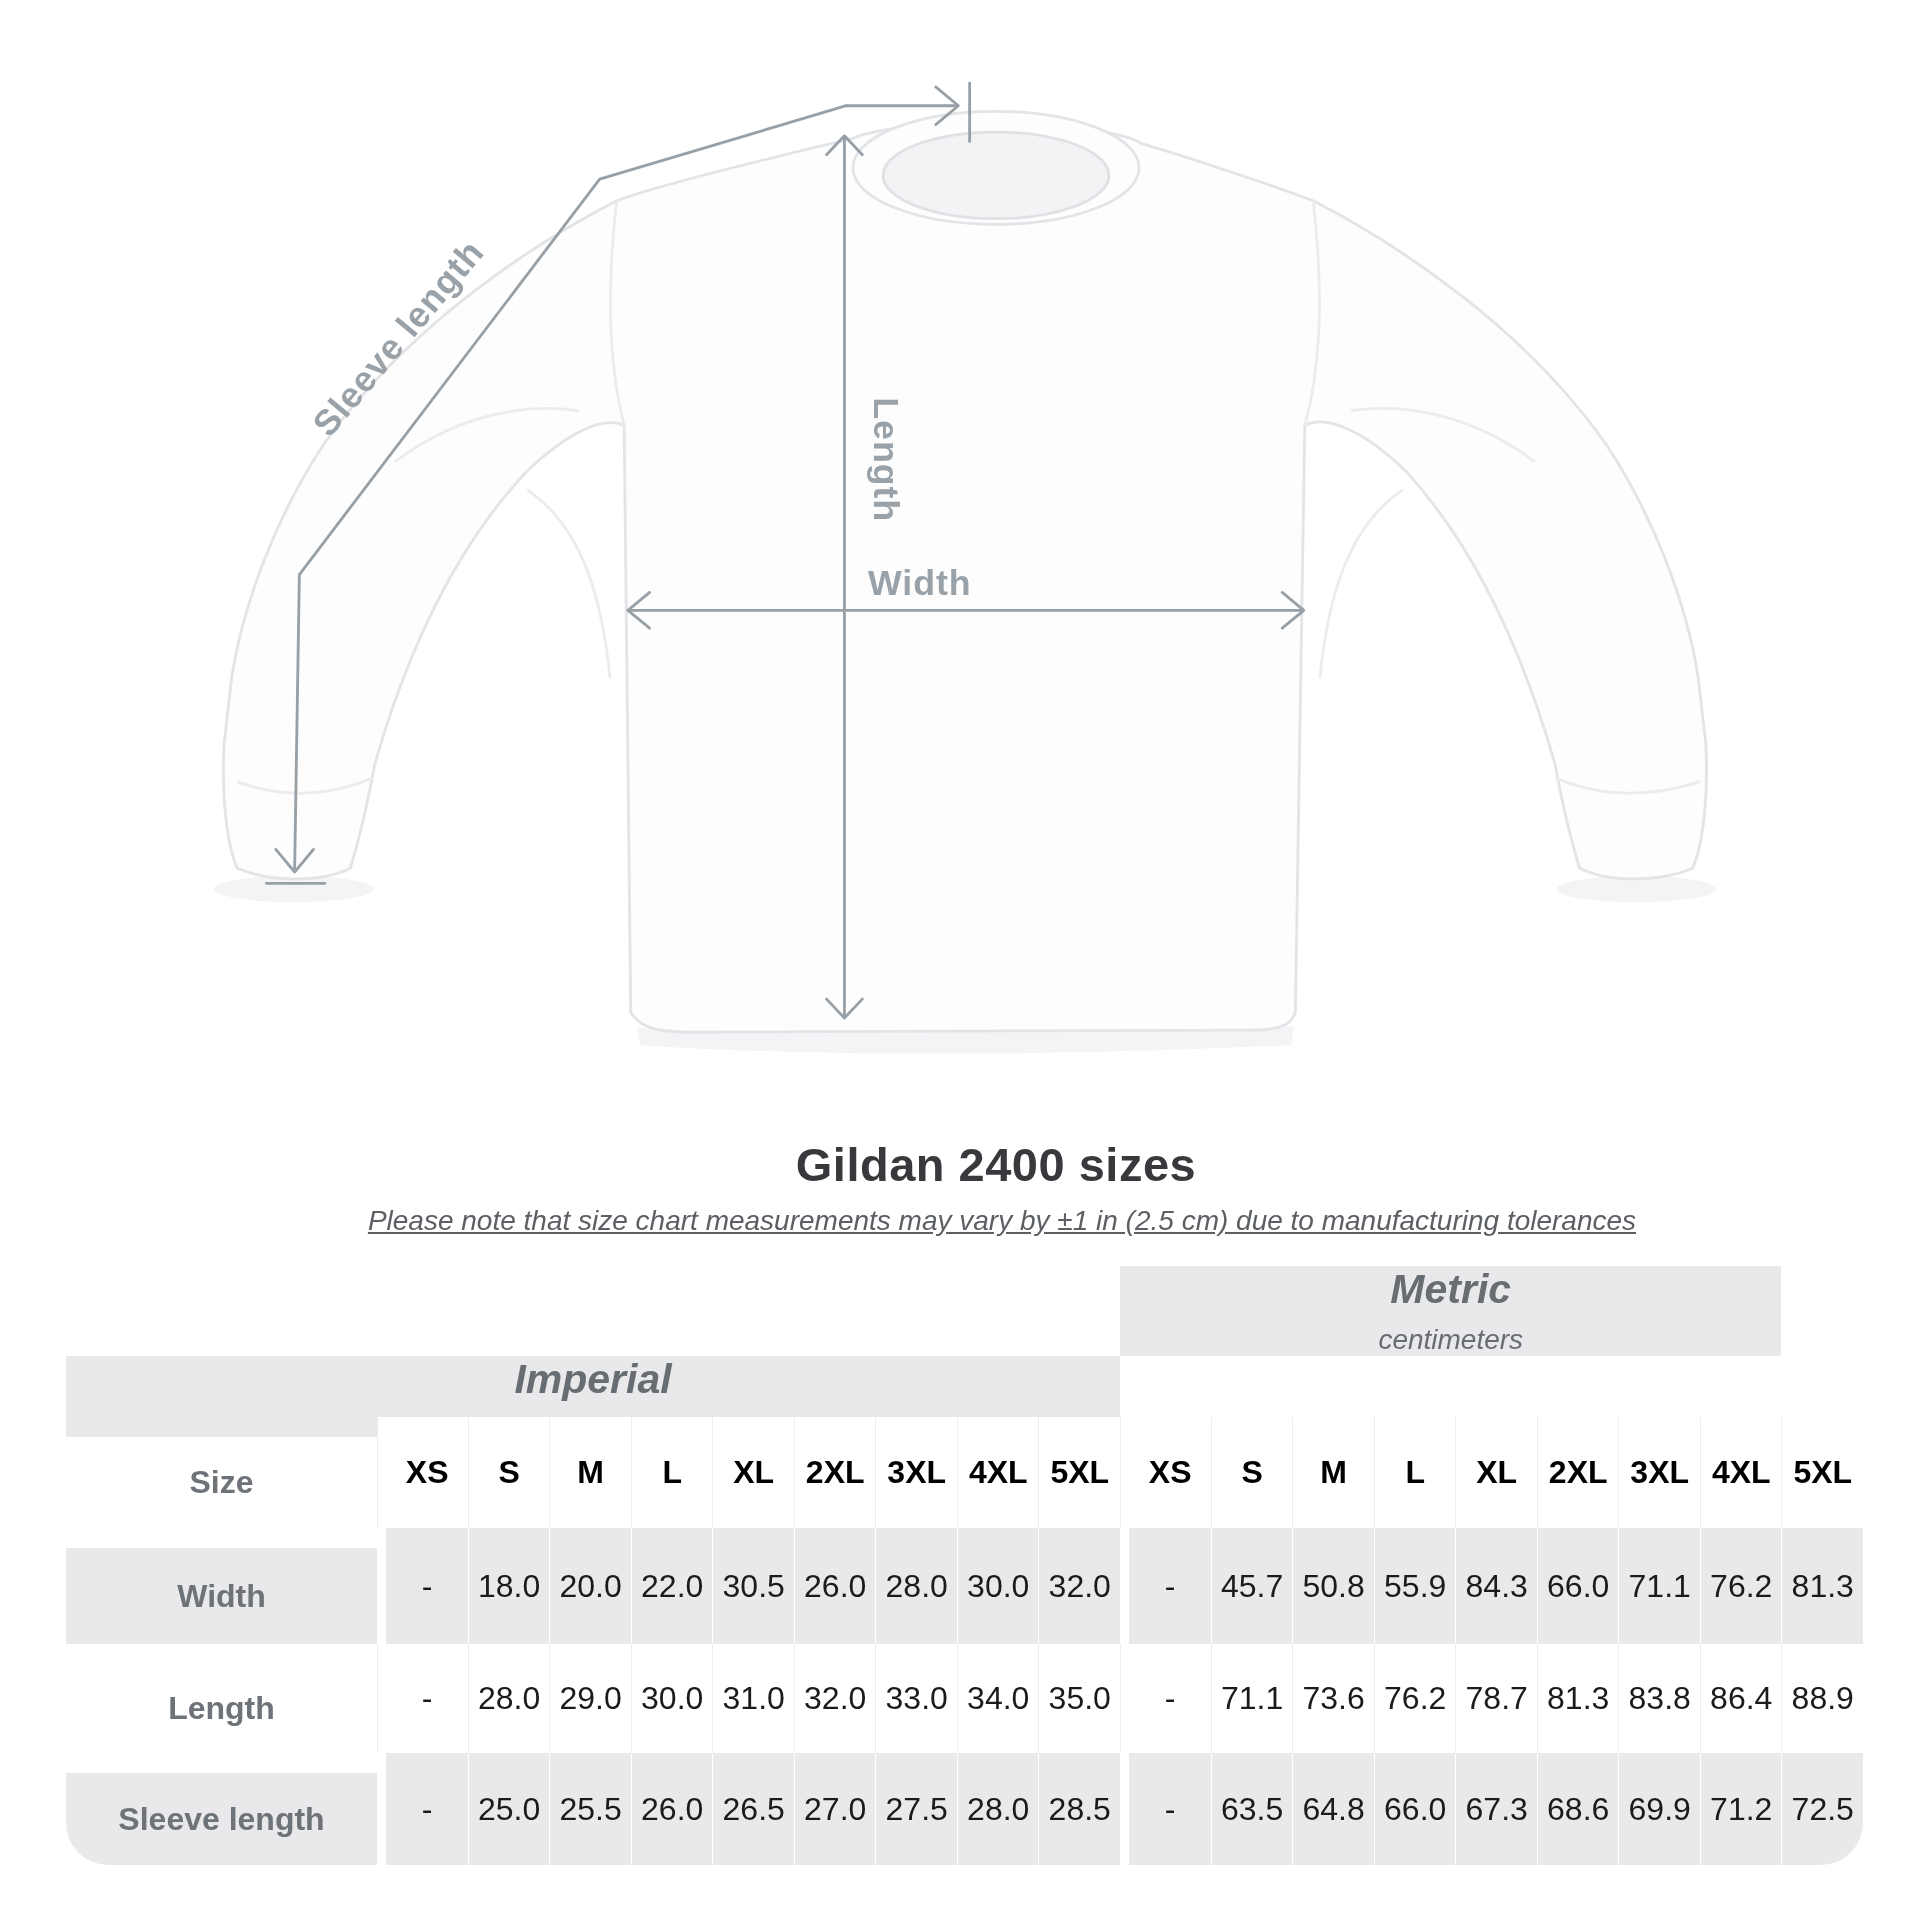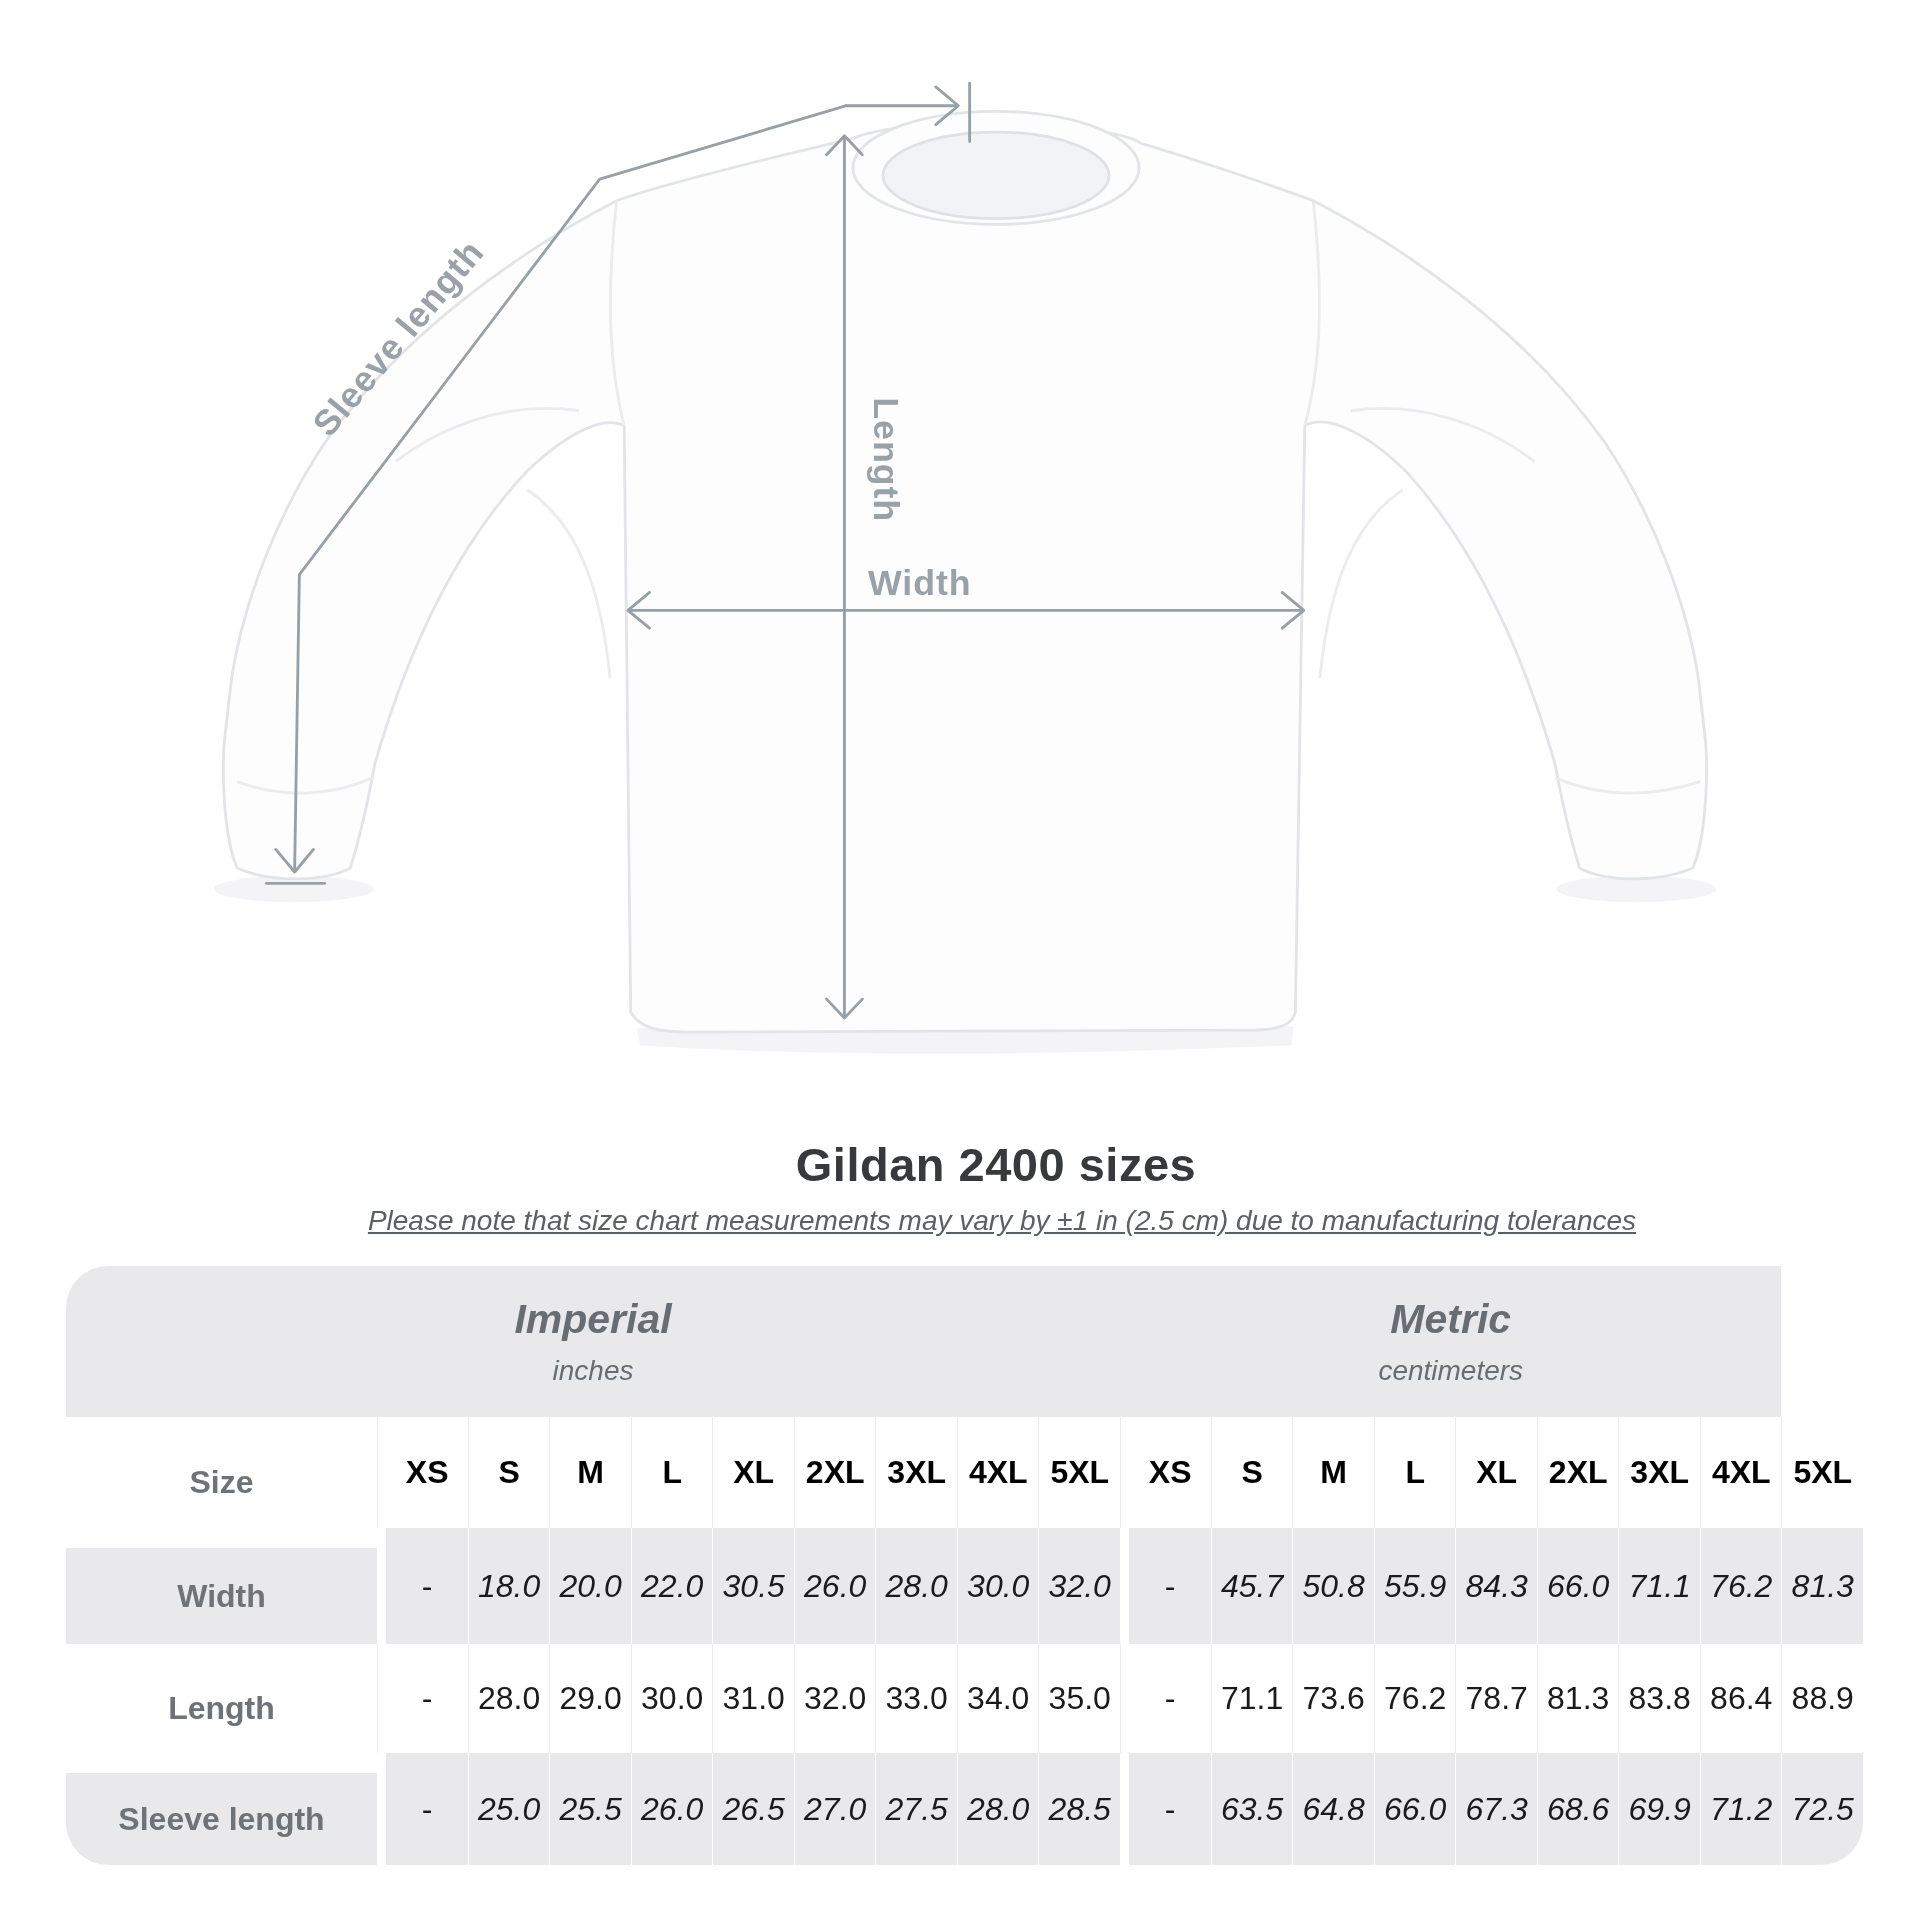--- a/index.html
+++ b/index.html
@@ -25,21 +25,21 @@
 
   .cell{display:flex;align-items:center;justify-content:center;box-sizing:border-box;}
   .header-row{height:111px;}
   .header-row .cell{background:#ffffff;}
   .r1{height:116px;} .r2{height:109px;} .r3{height:112px;}
   .r-gray .cell{background:#e9e9eb;}
   .r-white .cell{background:#ffffff;}
   .cell.gutter{background:#ffffff;}
   .header-row .gutter, .r-white .gutter{border-left:1.9px solid #ededef;}
   .header-row .sep, .r-white .sep{border-left:1.9px solid #ededef;}
-  .r-gray .sep{border-left:1.9px solid #ffffff;font-style:italic;}
+  .r-gray .sep{border-left:1.9px solid #ffffff;}
   .label-cell{font-weight:bold;font-size:32px;color:#6d7378;margin-top:20px;}
   .size-cell{font-weight:bold;font-size:32px;color:#000000;}
   .value-cell{font-size:32px;color:#1b1b1b;}
 
   .dim-label{font-family:"Liberation Sans", sans-serif;font-weight:bold;font-size:38px;fill:#9aa2a9;letter-spacing:1px;}
 </style>
 </head>
 <body>
 
 <div class="stage">
@@ -115,27 +115,27 @@
   </svg>
 
   <div class="title-block">
     <h1 class="page-title">Gildan 2400 sizes</h1>
     <p class="subtitle">Please note that size chart measurements may vary by ±1 in (2.5 cm) due to manufacturing tolerances</p>
   </div>
 
   <div class="chart">
 
     <div class="grid-row band-row">
+      <div class="band-cell band-right">
+        <div class="group-name">Metric</div>
+        <div class="group-unit">centimeters</div>
+      </div>
       <div class="band-cell band-left">
         <div class="group-name">Imperial</div>
         <div class="group-unit">inches</div>
-      </div>
-      <div class="band-cell band-right">
-        <div class="group-name">Metric</div>
-        <div class="group-unit">centimeters</div>
       </div>
     </div>
 
     <div class="grid-row header-row">
       <div class="cell label-cell">Size</div>
       <div class="cell gutter"></div>
       <div class="cell size-cell">XS</div>
       <div class="cell size-cell sep">S</div>
       <div class="cell size-cell sep">M</div>
       <div class="cell size-cell sep">L</div>

